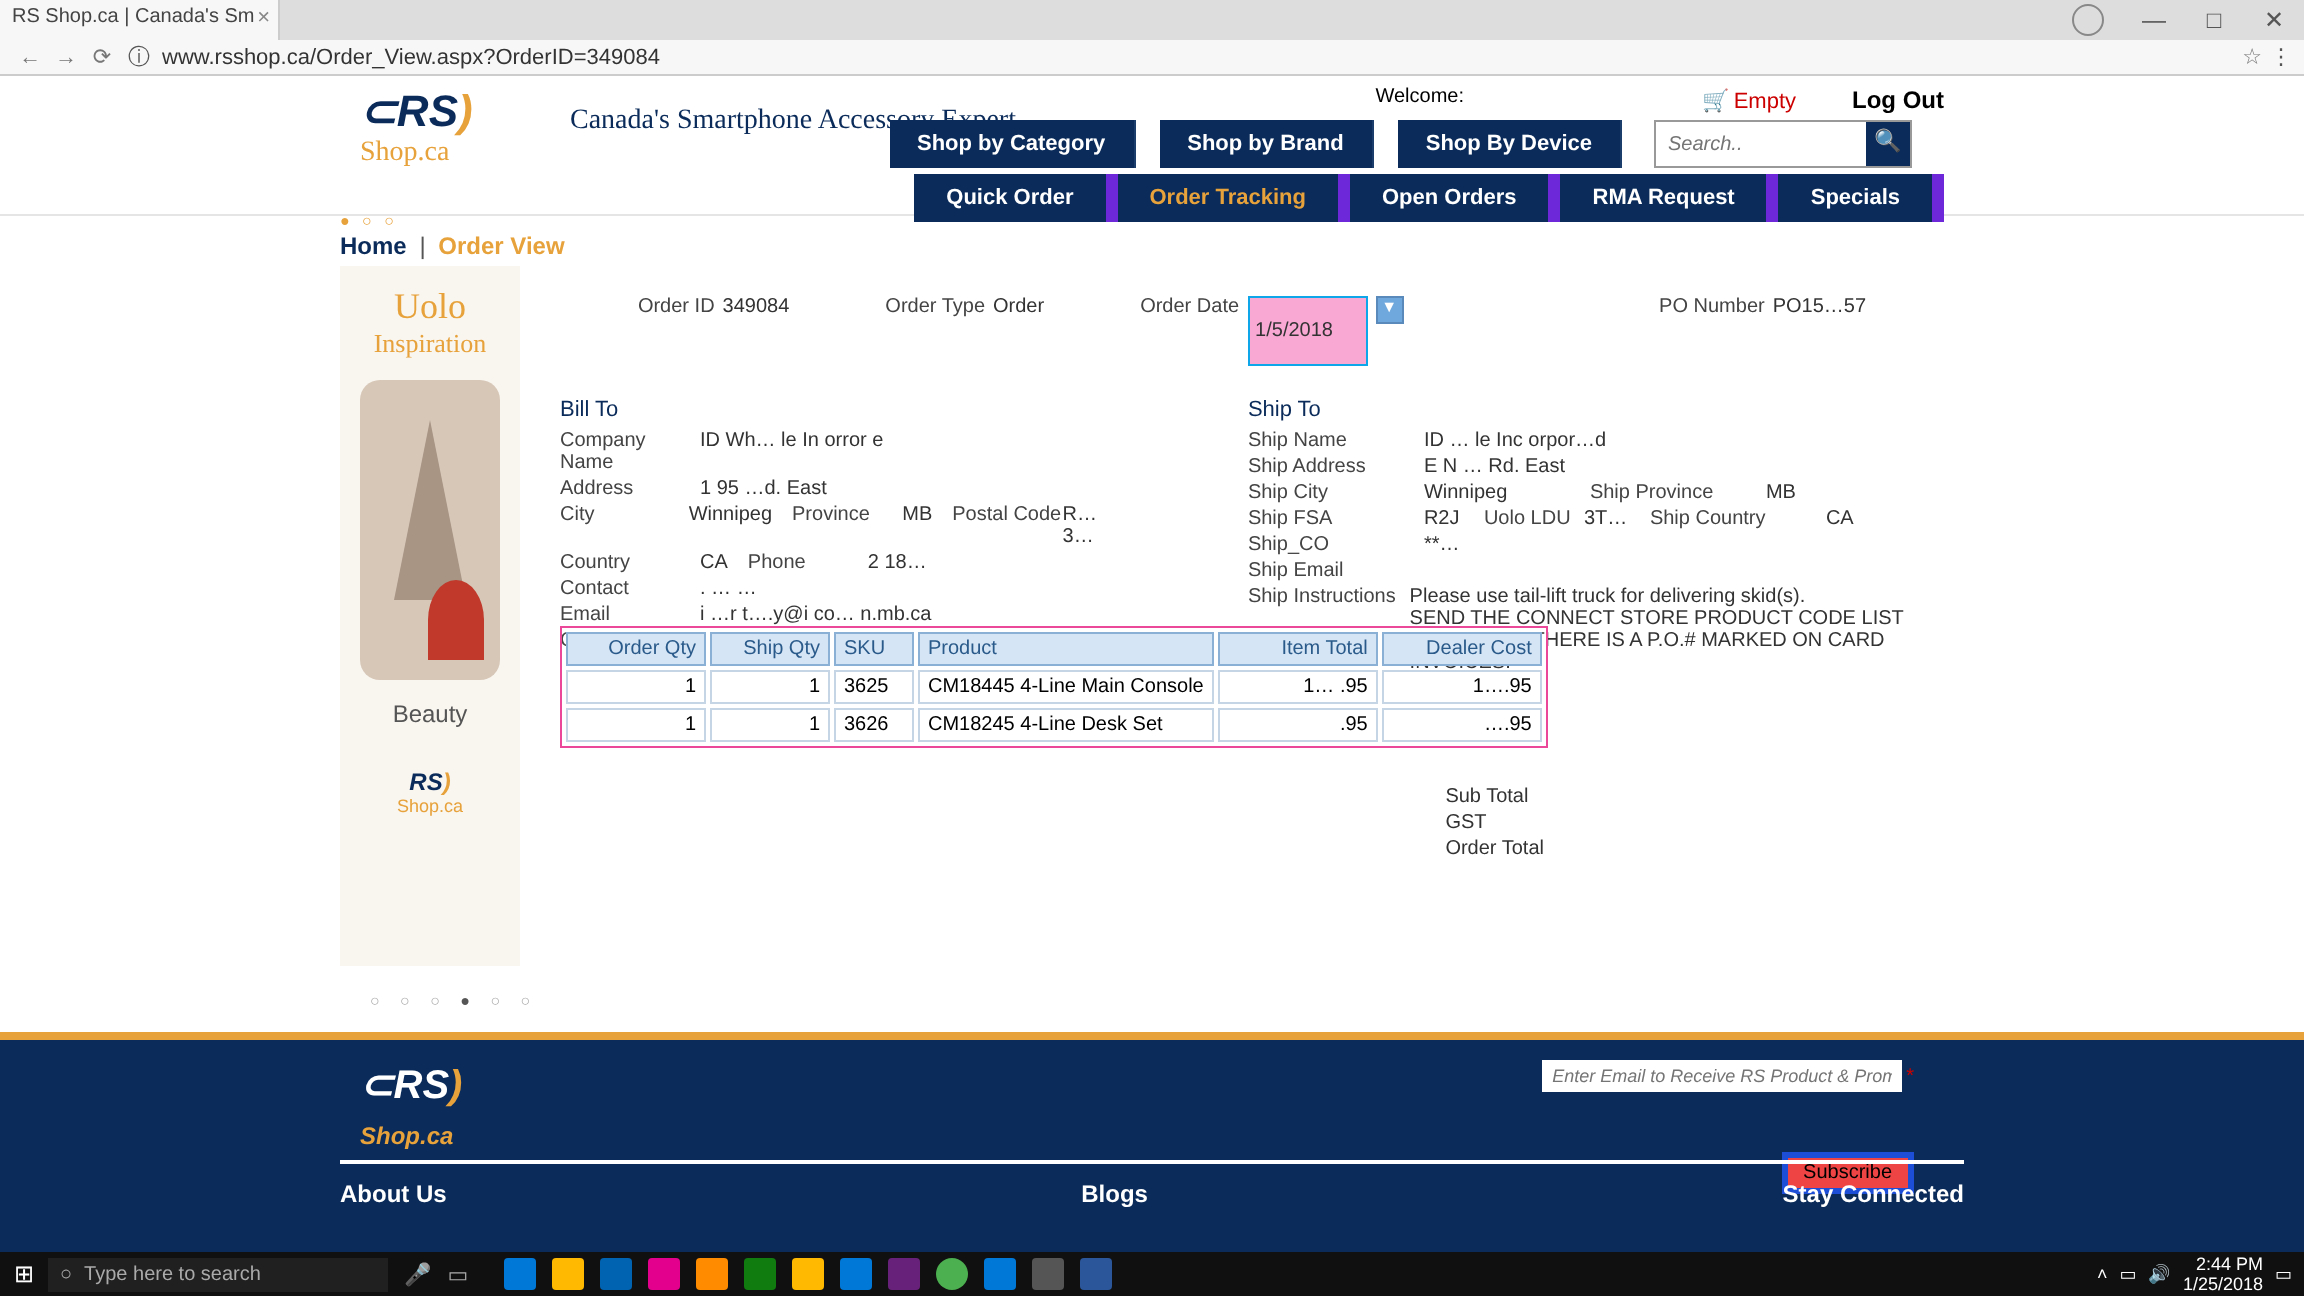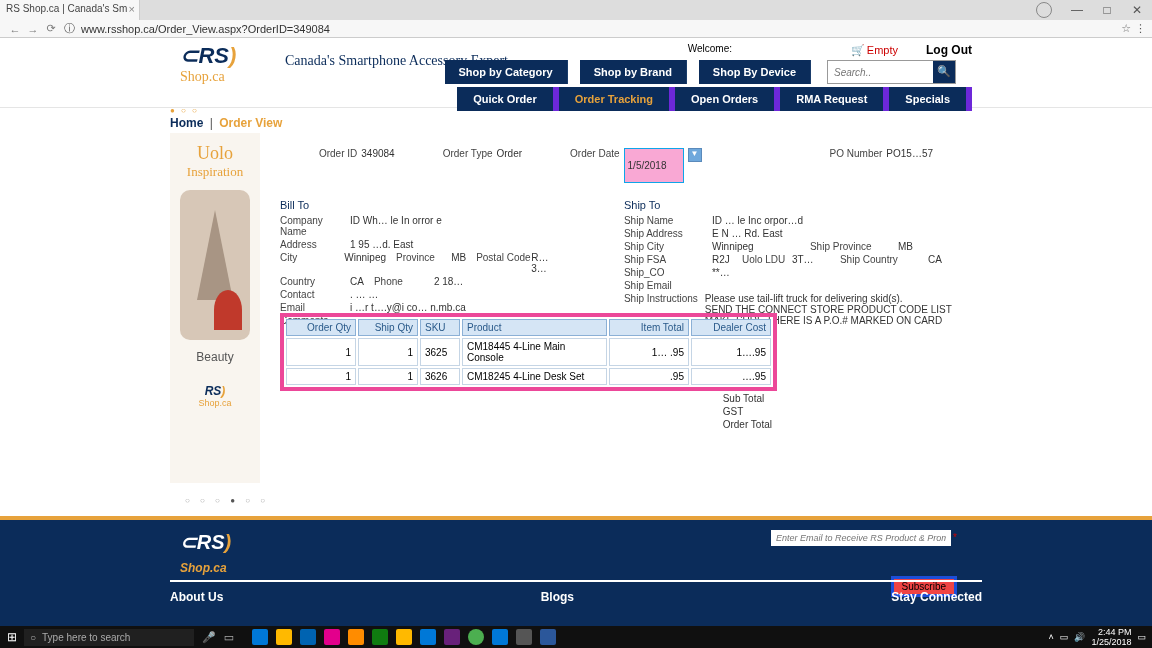--- a/index.html
+++ b/index.html
@@ -64,23 +64,23 @@
   .date-dd { background:#6fa8dc; border:1px solid #5a8abb; width:14px; height:14px; text-align:center; font-size:8px; color:#fff; display:inline-block; }
 
   .sect-h { color:#0b2c5a; font-size:11px; margin:10px 0 4px 0; }
   .two-col { display:flex; gap:60px; }
   .col { }
   .kv { display:flex; font-size:10px; margin-bottom:2px; }
   .kv .k { width:70px; color:#444; }
   .kv .v { color:#333; }
   .kv .k2 { width:60px; margin-left:10px; }
   .ship-col .kv .k { width:88px; }
-  .ship-col .right-sub { margin-left:18px; }
-
-  .table { position:absolute; left:280px; top:275px; right:375px; border:4px solid #ec4899; font-size:10px; }
+  .ship-col .right-sub { margin-left:3px; }
+
+  .table { position:absolute; left:280px; top:275px; right:375px; border:1px solid #ec4899; font-size:10px; }
   .table th { background:#d5e5f5; border:1px solid #8bb0d6; padding:2px 4px; color:#2a5a8a; font-weight:normal; }
   .table td { border:1px solid #c5d5e5; padding:2px 4px; }
   .table .r { text-align:right; }
   .table .l { text-align:left; }
 
   .totals { position:absolute; right:380px; top:355px; font-size:10px; color:#333; text-align:left; }
   .totals div { margin-bottom:2px; }
 
   .footer { position:absolute; top:478px; left:0; right:0; height:130px; background:#0b2c5a; color:#fff; border-top:4px solid #e7a23b; }
   .f-logo { position:absolute; left:180px; top:10px; font-style:italic; font-weight:bold; font-size:20px;}

